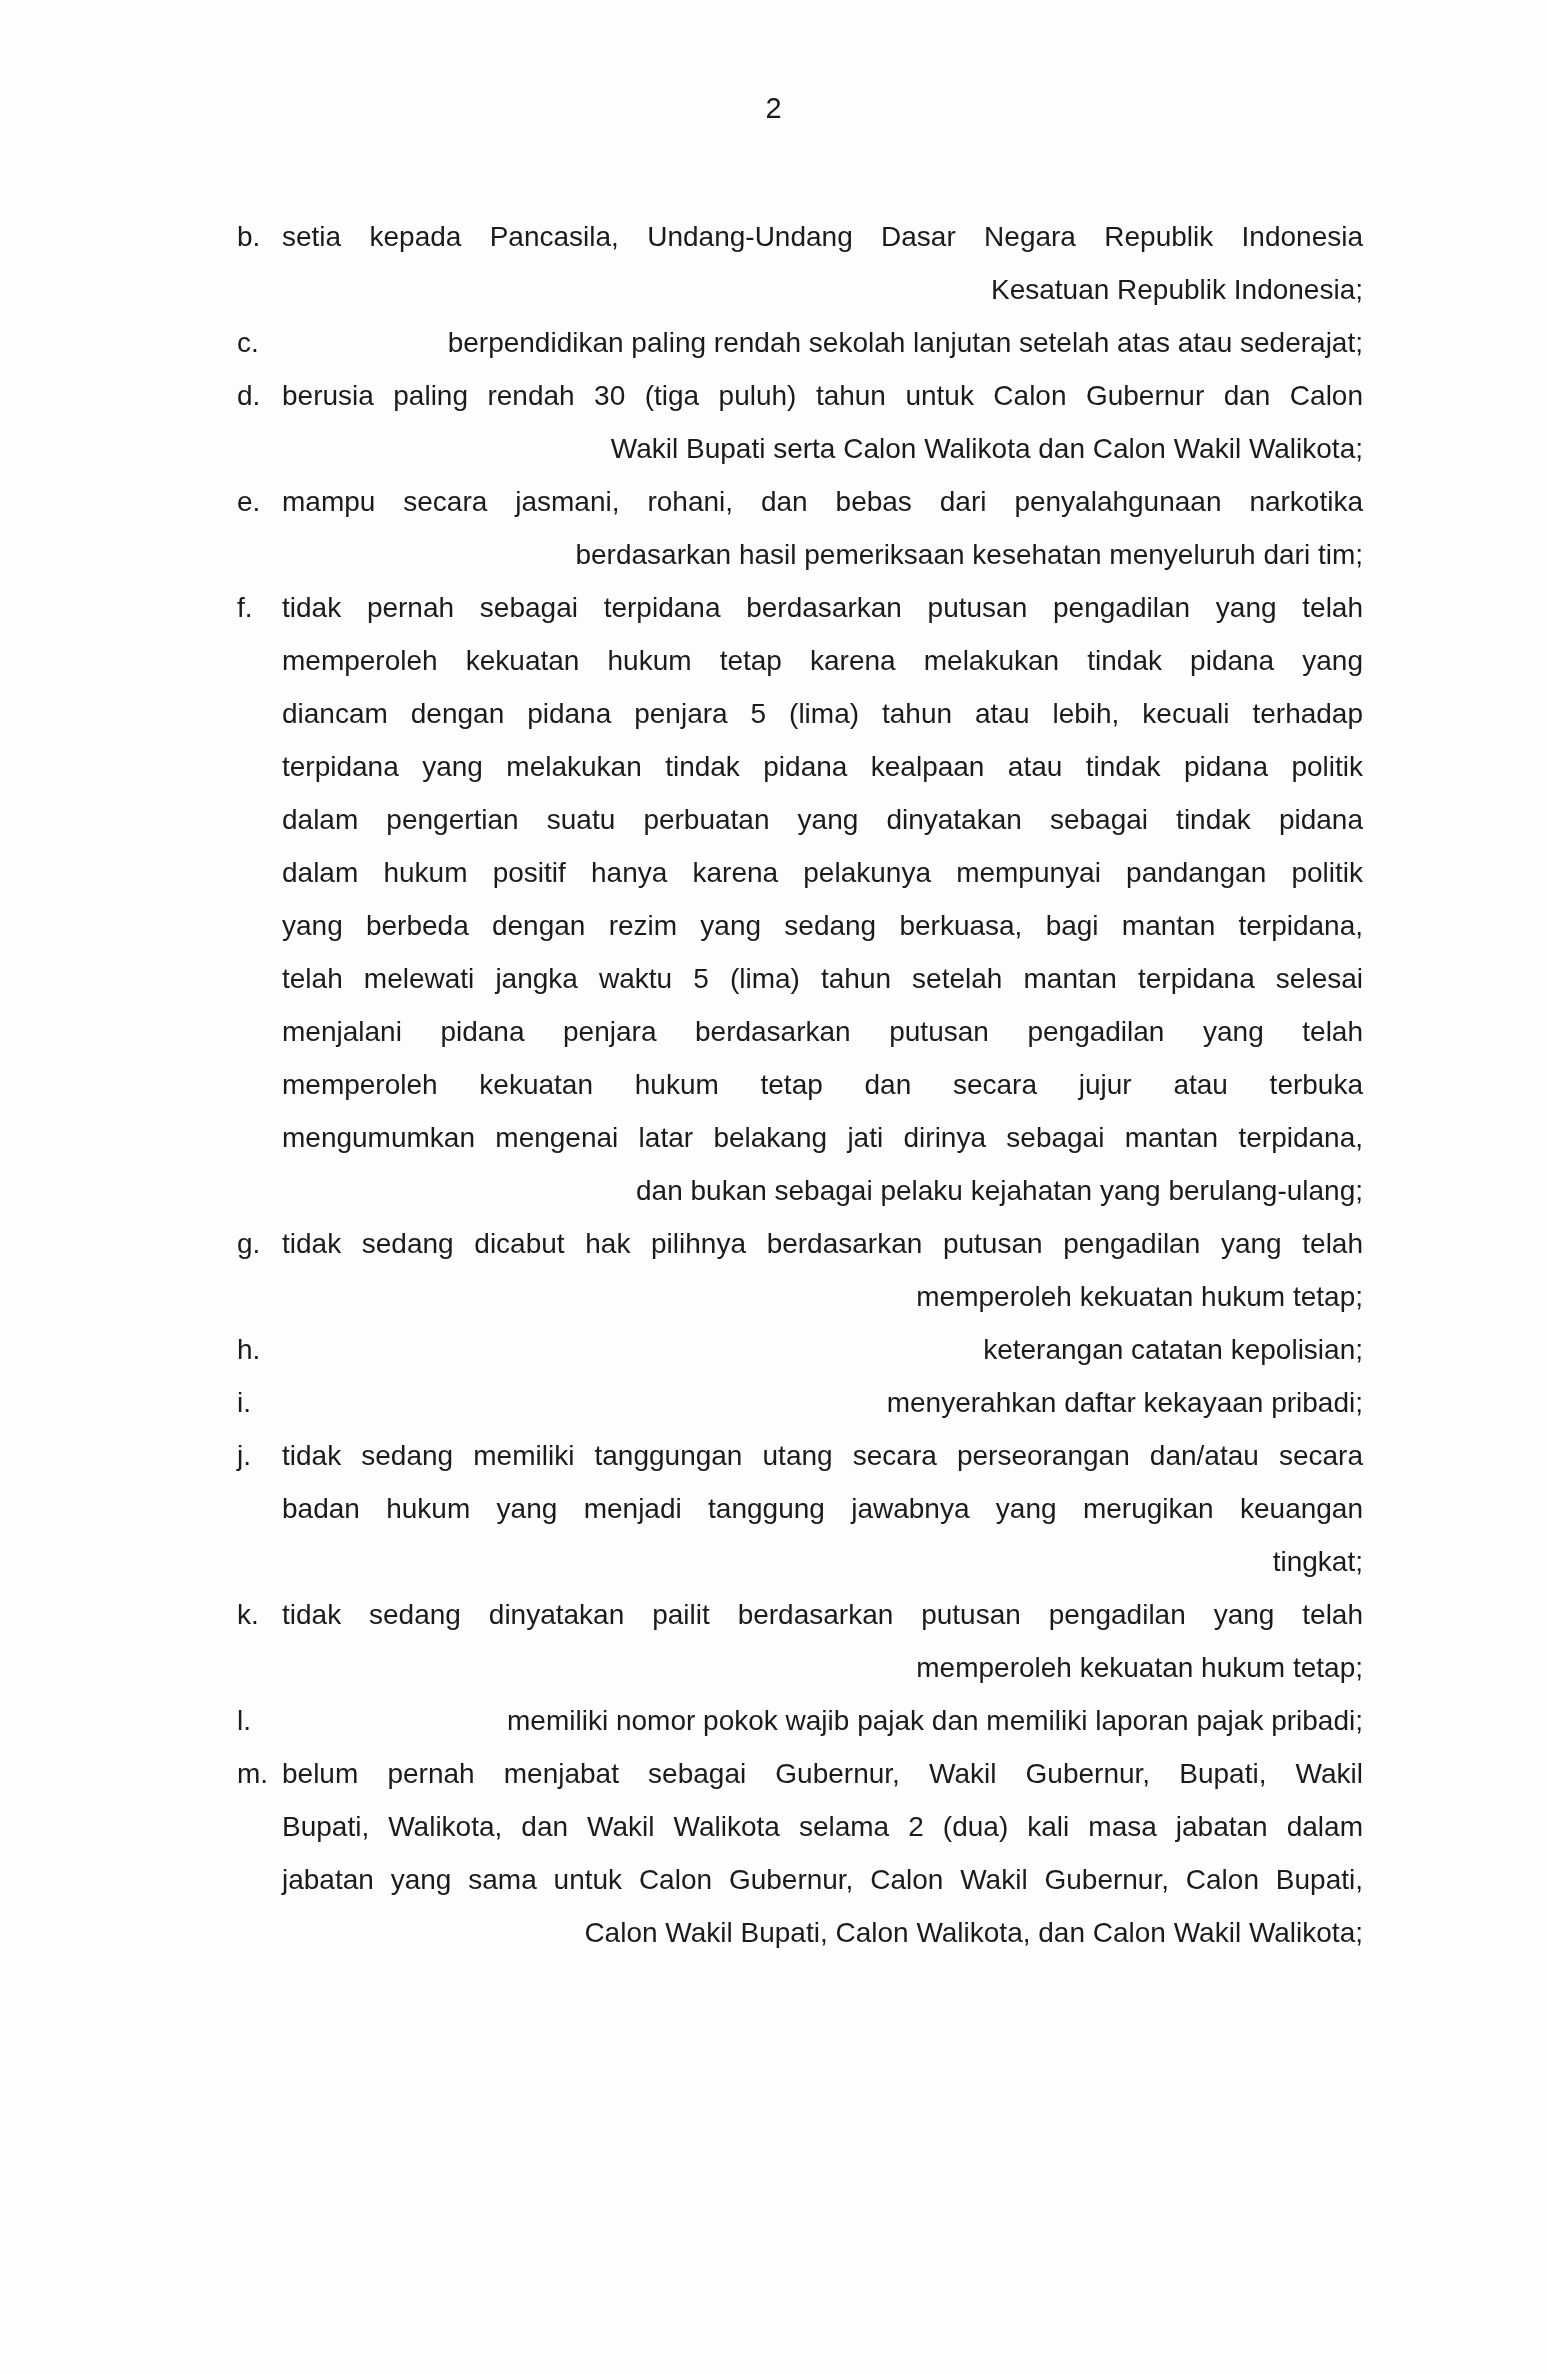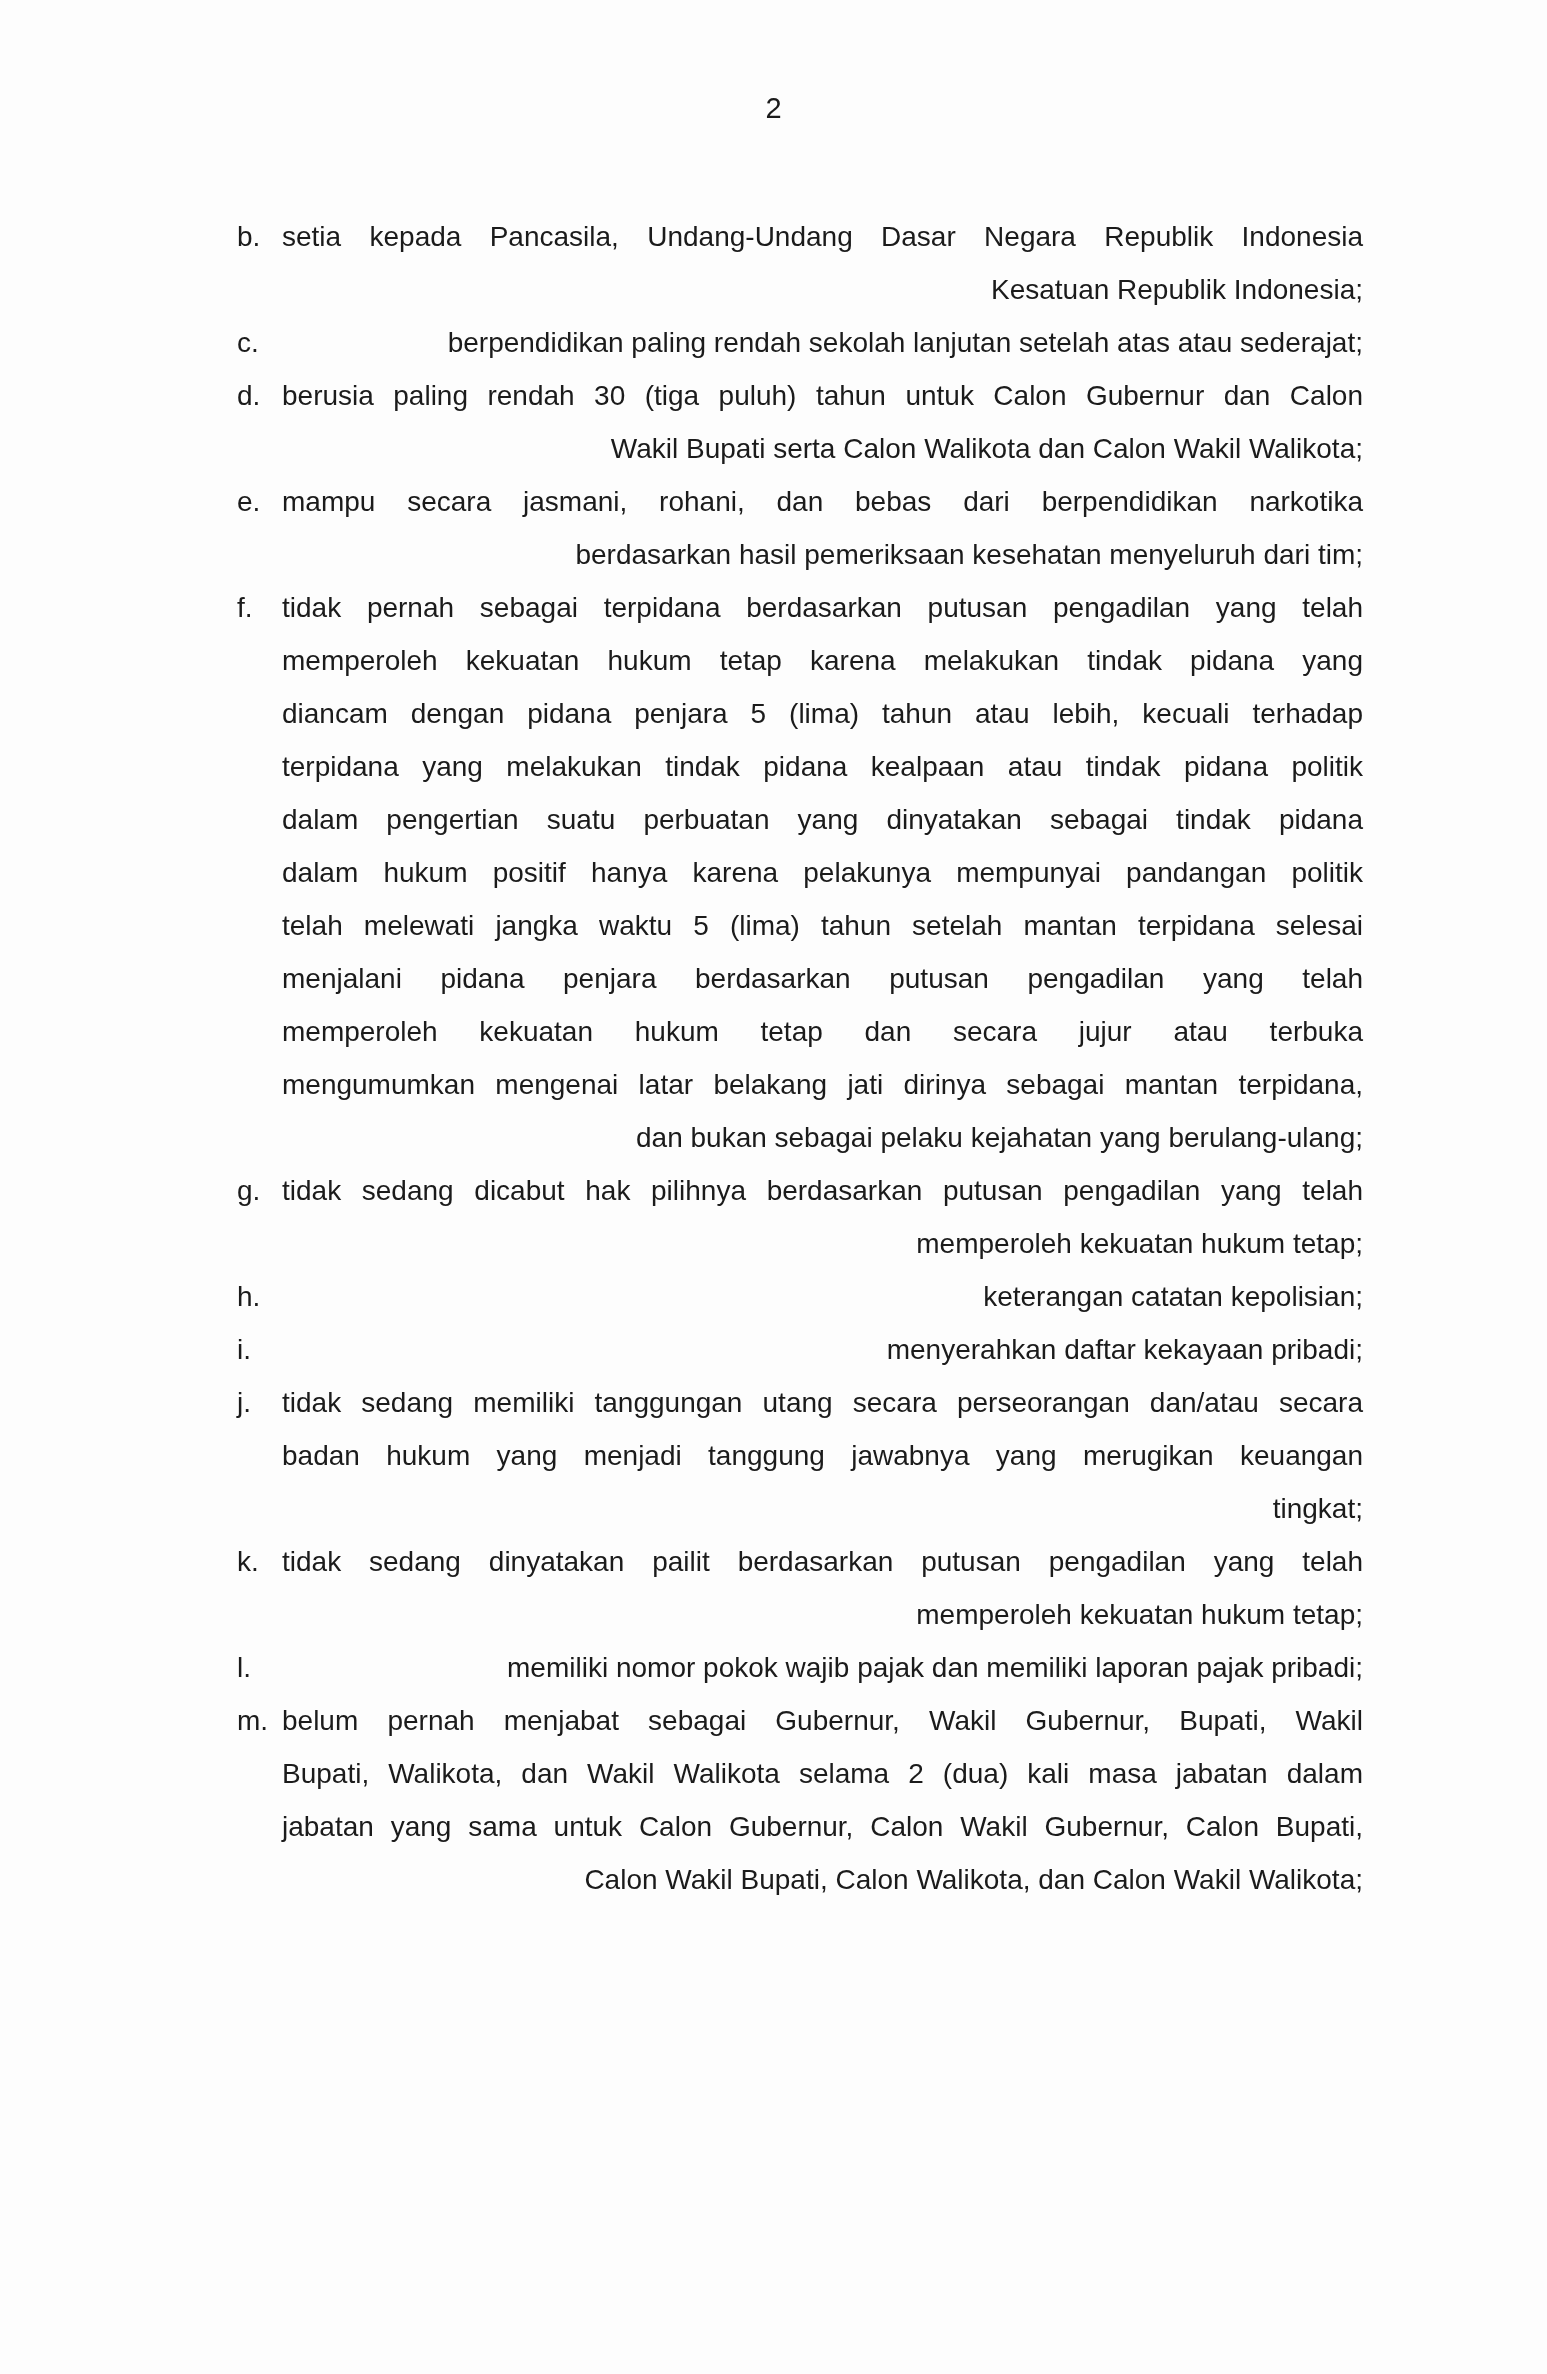--- a/index.html
+++ b/index.html
@@ -71,31 +71,32 @@
         <span class="marker">c.</span>
         <div class="line">berpendidikan paling rendah sekolah lanjutan setelah atas atau sederajat;</div>
       </div>
       <div class="item">
         <span class="marker">d.</span>
         <div class="line just">berusia paling rendah 30 (tiga puluh) tahun untuk Calon Gubernur dan Calon</div>
         <div class="line">Wakil Bupati serta Calon Walikota dan Calon Wakil Walikota;</div>
       </div>
       <div class="item">
         <span class="marker">e.</span>
-        <div class="line just">mampu secara jasmani, rohani, dan bebas dari berpendidikan narkotika</div>
+        <div class="line just">mampu secara jasmani, rohani, dan bebas dari penyalahgunaan narkotika</div>
         <div class="line">berdasarkan hasil pemeriksaan kesehatan menyeluruh dari tim;</div>
       </div>
       <div class="item">
         <span class="marker">f.</span>
         <div class="line just">tidak pernah sebagai terpidana berdasarkan putusan pengadilan yang telah</div>
         <div class="line just">memperoleh kekuatan hukum tetap karena melakukan tindak pidana yang</div>
         <div class="line just">diancam dengan pidana penjara 5 (lima) tahun atau lebih, kecuali terhadap</div>
         <div class="line just">terpidana yang melakukan tindak pidana kealpaan atau tindak pidana politik</div>
         <div class="line just">dalam pengertian suatu perbuatan yang dinyatakan sebagai tindak pidana</div>
         <div class="line just">dalam hukum positif hanya karena pelakunya mempunyai pandangan politik</div>
+        <div class="line just">yang berbeda dengan rezim yang sedang berkuasa, bagi mantan terpidana,</div>
         <div class="line just">telah melewati jangka waktu 5 (lima) tahun setelah mantan terpidana selesai</div>
         <div class="line just">menjalani pidana penjara berdasarkan putusan pengadilan yang telah</div>
         <div class="line just">memperoleh kekuatan hukum tetap dan secara jujur atau terbuka</div>
         <div class="line just">mengumumkan mengenai latar belakang jati dirinya sebagai mantan terpidana,</div>
         <div class="line">dan bukan sebagai pelaku kejahatan yang berulang-ulang;</div>
       </div>
       <div class="item">
         <span class="marker">g.</span>
         <div class="line just">tidak sedang dicabut hak pilihnya berdasarkan putusan pengadilan yang telah</div>
         <div class="line">memperoleh kekuatan hukum tetap;</div>

